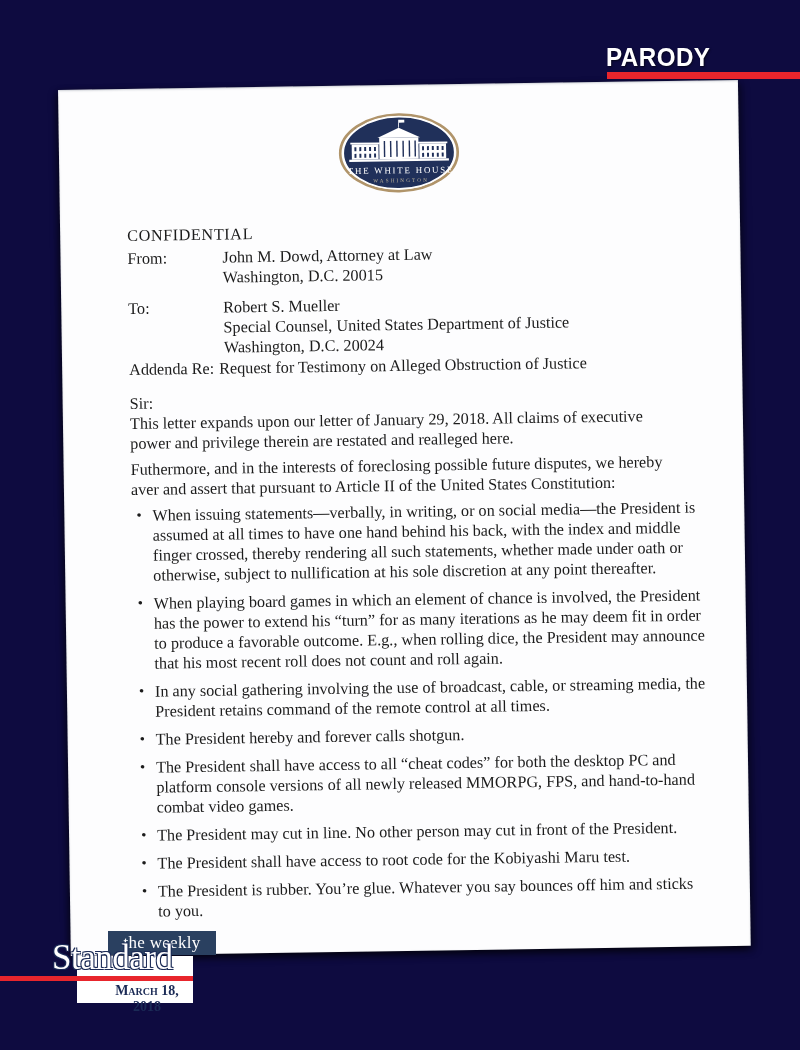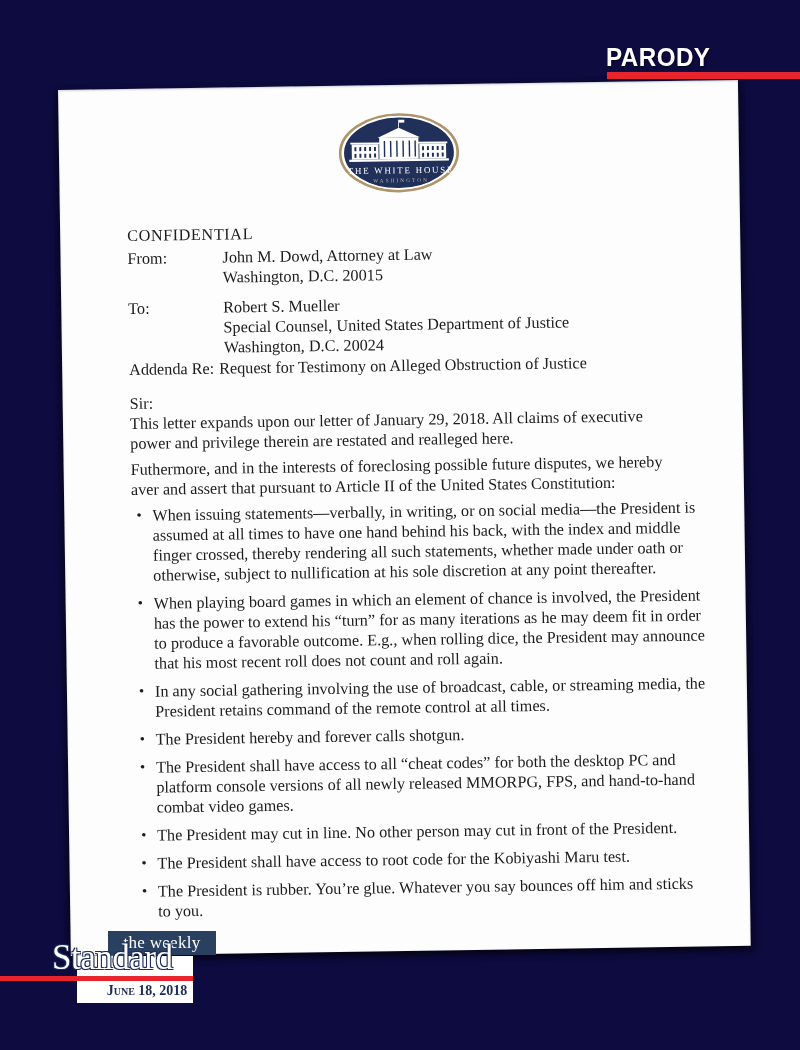--- a/index.html
+++ b/index.html
@@ -200,13 +200,13 @@
     </ul>
   </div>
 </div>
 
 <div class="ws-card"></div>
 <div class="ws-box">
   <span>the weekly</span>
 </div>
 <div class="ws-standard">Standard</div>
 <div class="ws-redline"></div>
-<div class="ws-date">June 18, 2018</div>
+<div class="ws-date">March 18, 2018</div>
 
 </body></html>

